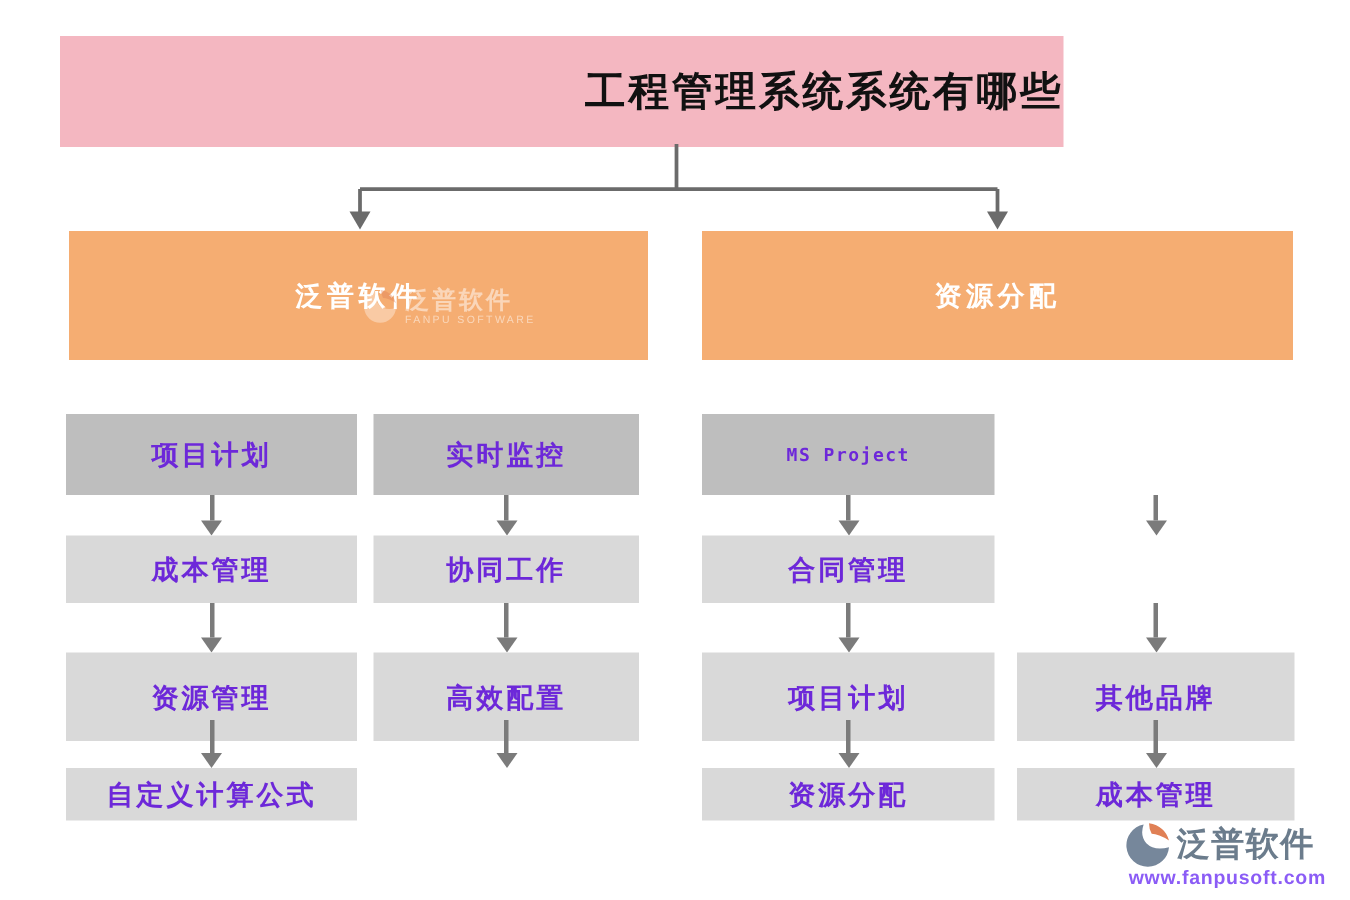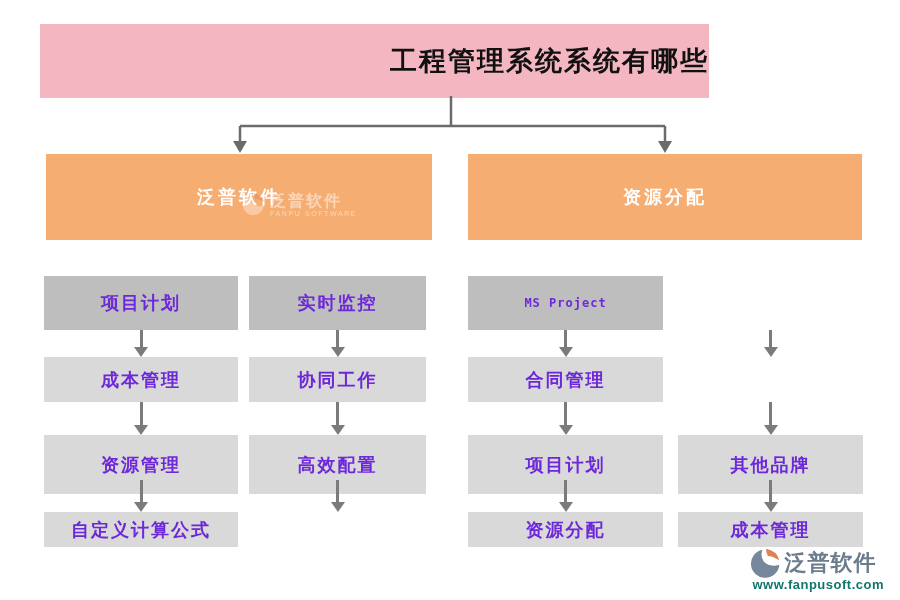--- a/index.html
+++ b/index.html
@@ -54,21 +54,21 @@
     width:0; height:0; border-left:7px solid transparent; border-right:7px solid transparent;
     border-top:10px solid #7B7B7B;
   }
   .a1 { top:54px;  height:17px; }
   .a2 { top:126px; height:23px; }
   .a3 { top:204px; height:22px; }
 
   .logo { position:absolute; right:16px; bottom:8px; font-family:"Liberation Sans",sans-serif; }
   .logo-row { display:flex; align-items:center; gap:2px; }
   .logo-cn  { font-size:22px; font-weight:bold; color:#6B7C8C; letter-spacing:1px; line-height:1; }
-  .logo-url { font-size:13px; font-weight:bold; color:#0f766e; letter-spacing:0.5px; margin-top:-2px; padding-left:2px; }
+  .logo-url { font-size:13px; font-weight:bold; color:#8b5cf6; letter-spacing:0.5px; margin-top:-2px; padding-left:2px; }
 </style>
 </head>
 <body>
 
 <div class="canvas">
 
   <div class="banner">
     <span class="banner-title">工程管理系统系统有哪些</span>
   </div>
 

